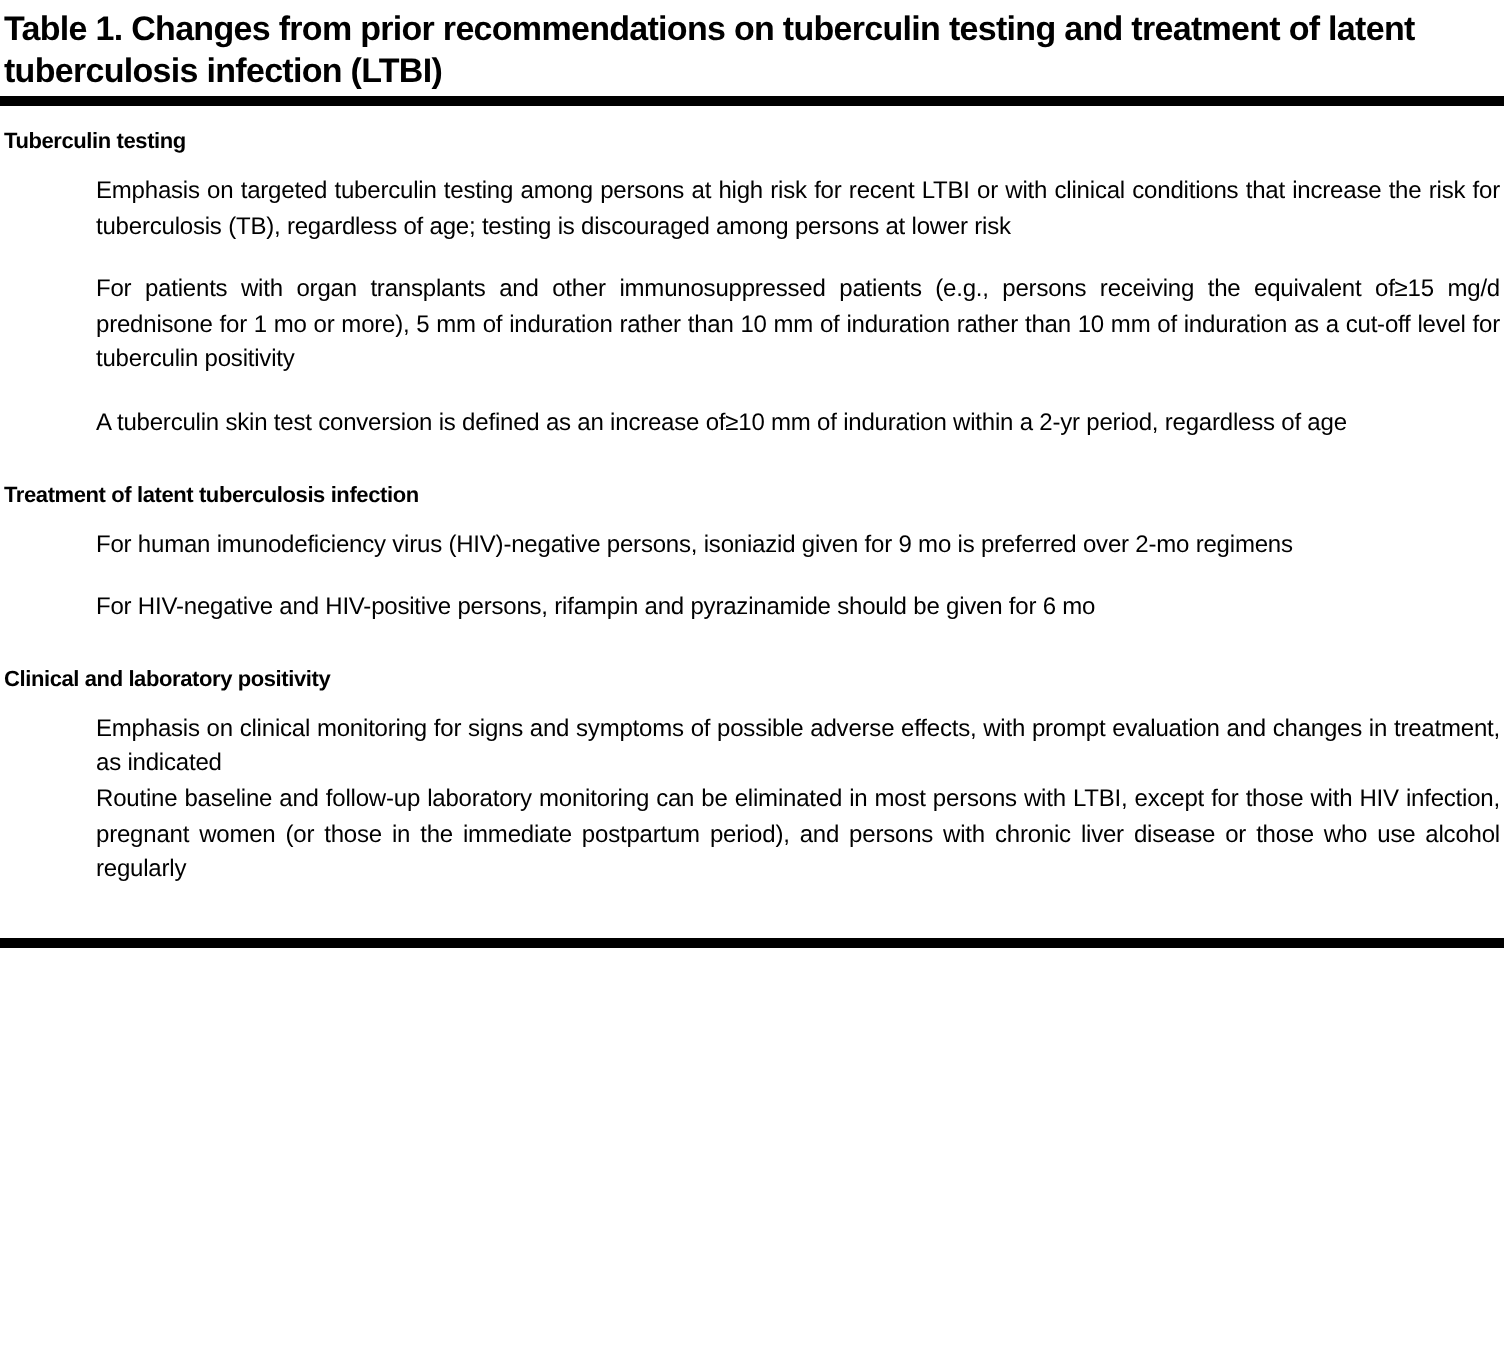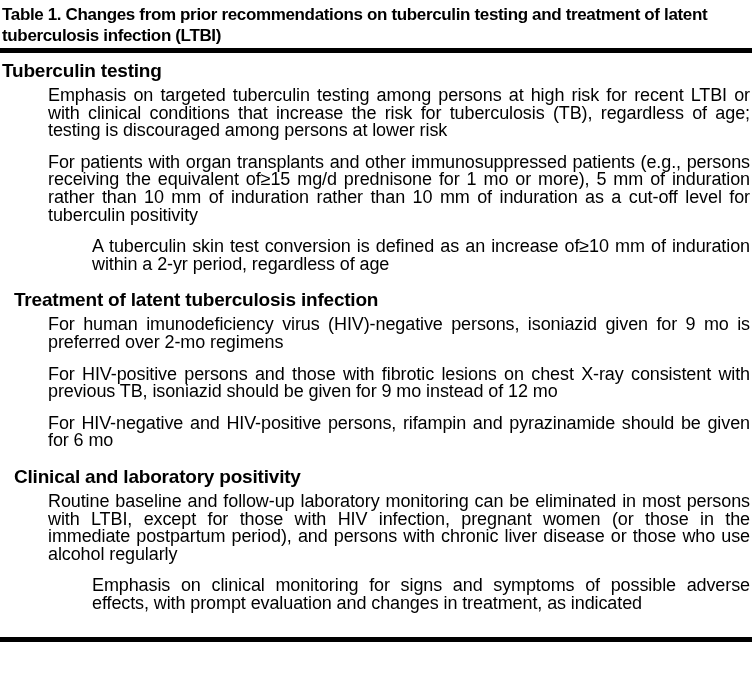--- a/index.html
+++ b/index.html
@@ -22,62 +22,61 @@
   }
   .rule {
     height: 5px;
     background: #000000;
     width: 752px;
   }
   .top-rule { margin-top: 2px; }
   .bottom-rule { margin-top: 25px; }
   .section-heading {
     font-weight: bold;
-    font-size: 19px;
+    font-size: 11px;
     line-height: 18px;
     letter-spacing: -0.2px;
     padding-left: 2px;
     margin: 9px 0 7px 0;
   }
-  .section-heading.later { margin-top: 18px; margin-left: 12px; }
+  .section-heading.later { margin-top: 18px; }
   .entry {
     margin: 0 0 14px 0;
     padding-left: 48px;
     padding-right: 2px;
-    font-size: 18px;
+    font-size: 12px;
     line-height: 17.6px;
     letter-spacing: -0.1px;
     text-align: justify;
   }
-  .entry.last { margin-bottom: 0; margin-left: 44px; }
+  .entry.last { margin-bottom: 0; }
 </style>
 </head>
 <body>
 
 <div class="page">
 
   <div class="title">Table 1. Changes from prior recommendations on tuberculin testing and treatment of latent tuberculosis infection (LTBI)</div>
 
   <div class="rule top-rule"></div>
 
   <div>
     <div class="section-heading">Tuberculin testing</div>
     <p class="entry">Emphasis on targeted tuberculin testing among persons at high risk for recent LTBI or with clinical conditions that increase the risk for tuberculosis (TB), regardless of age; testing is discouraged among persons at lower risk</p>
     <p class="entry">For patients with organ transplants and other immunosuppressed patients (e.g., persons receiving the equivalent of≥15 mg/d prednisone for 1 mo or more), 5 mm of induration rather than 10 mm of induration rather than 10 mm of induration as a cut-off level for tuberculin positivity</p>
     <p class="entry last">A tuberculin skin test conversion is defined as an increase of≥10 mm of induration within a 2-yr period, regardless of age</p>
   </div>
 
   <div>
     <div class="section-heading later">Treatment of latent tuberculosis infection</div>
     <p class="entry">For human imunodeficiency virus (HIV)-negative persons, isoniazid given for 9 mo is preferred over 2-mo regimens</p>
-    <p class="entry">For HIV-positive persons and those with fibrotic lesions on chest X-ray consistent with previous TB, isoniazid should be given for 9 mo instead of 12 mo</p>
     <p class="entry">For HIV-negative and HIV-positive persons, rifampin and pyrazinamide should be given for 6 mo</p>
   </div>
 
   <div>
     <div class="section-heading later">Clinical and laboratory positivity</div>
+    <p class="entry last">Emphasis on clinical monitoring for signs and symptoms of possible adverse effects, with prompt evaluation and changes in treatment, as indicated</p>
     <p class="entry">Routine baseline and follow-up laboratory monitoring can be eliminated in most persons with LTBI, except for those with HIV infection, pregnant women (or those in the immediate postpartum period), and persons with chronic liver disease or those who use alcohol regularly</p>
-    <p class="entry last">Emphasis on clinical monitoring for signs and symptoms of possible adverse effects, with prompt evaluation and changes in treatment, as indicated</p>
   </div>
 
   <div class="rule bottom-rule"></div>
 
 </div>
 
 </body></html>

